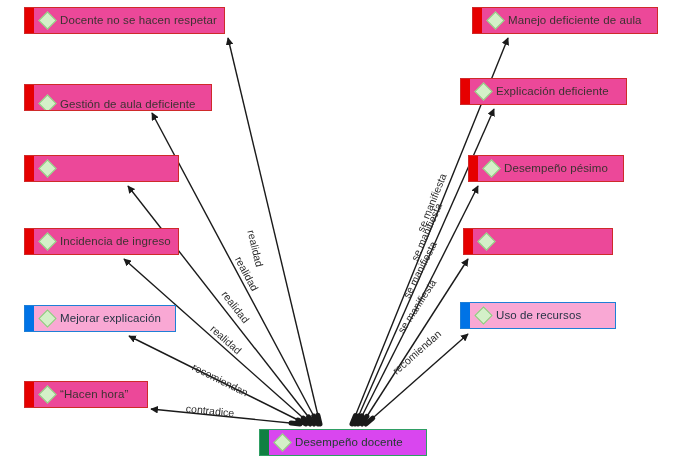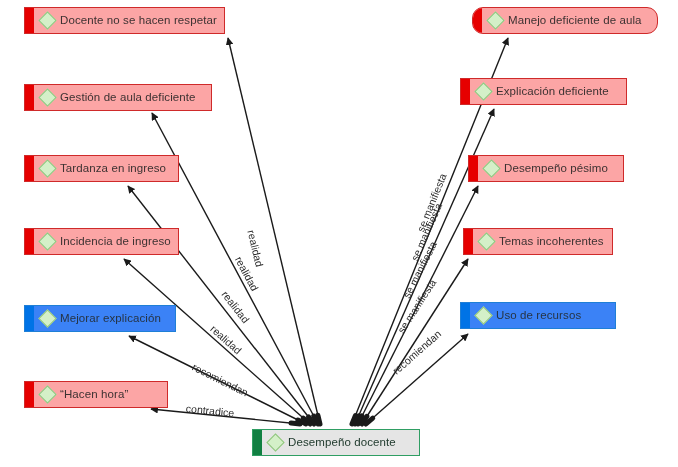--- a/index.html
+++ b/index.html
@@ -24,21 +24,21 @@
     height: 467px;
     pointer-events: none;
   }
   .node {
     position: absolute;
     box-sizing: border-box;
     display: flex;
     align-items: center;
     height: 27px;
     border: 1.2px solid #cf2a2a;
-    background: #fca5a5;
+    background: #ec4899;
     padding-left: 0;
     overflow: hidden;
     white-space: nowrap;
   }
   .node .accent {
     width: 9px;
     height: 100%;
     flex: 0 0 9px;
     background: #e60000;
   }
@@ -54,27 +54,28 @@
   }
   .node .label {
     font-size: 11.5px;
     color: #3d3232;
     letter-spacing: 0.1px;
     line-height: 1;
     padding-right: 8px;
   }
   .node.blue {
     border-color: #1f7fd6;
-    background: #3b82f6;
+    background: #f9a8d4;
   }
   .node.blue .accent { background: #0073e6; }
   .node.blue .label { color: #263445; }
   .node.green {
     border-color: #2f9e63;
-    background: #e5e5e5;
+    background: #d946ef;
+    margin-left: 7px;
   }
   .node.green .accent { background: #118042; }
   .node.green .label { color: #223c2f; }
   .edge-label {
     position: absolute;
     font-size: 10.5px;
     color: #2b2b2b;
     white-space: nowrap;
     transform-origin: 0 50%;
     line-height: 1;
@@ -131,64 +132,62 @@
       <div class="edge-label" style="left: 406px; top: 292px; transform: rotate(-63.24deg);">se manifiesta</div>
       <div class="edge-label" style="left: 400px; top: 327px; transform: rotate(-57.28deg);">se manifiesta</div>
       <div class="edge-label" style="left: 394px; top: 367px; transform: rotate(-41.42deg);">recomiendan</div>
     </div>
   <div id="node-layer">
       <div class="node" style="left: 24px; top: 7px; width: 201px;">
         <div class="accent"></div>
         <div class="diamond"></div>
         <span class="label">Docente no se hacen respetar</span>
       </div>
-      <div class="node" style="left: 24px; top: 84px; width: 188px;">
+      <div class="node" style="left: 24px; top: 84px; width: 188px; align-items: flex-end;">
         <div class="accent"></div>
         <div class="diamond"></div>
         <span class="label">Gestión de aula deficiente</span>
       </div>
       <div class="node" style="left: 24px; top: 155px; width: 155px;">
         <div class="accent"></div>
         <div class="diamond"></div>
-        <span class="label">Tardanza en ingreso</span>
       </div>
       <div class="node" style="left: 24px; top: 228px; width: 155px;">
         <div class="accent"></div>
         <div class="diamond"></div>
         <span class="label">Incidencia de ingreso</span>
       </div>
       <div class="node blue" style="left: 24px; top: 305px; width: 152px;">
         <div class="accent"></div>
         <div class="diamond"></div>
         <span class="label">Mejorar explicación</span>
       </div>
-      <div class="node" style="left: 24px; top: 381px; width: 144px;">
+      <div class="node" style="left: 24px; top: 381px; width: 124px;">
         <div class="accent"></div>
         <div class="diamond"></div>
         <span class="label">“Hacen hora”</span>
       </div>
-      <div class="node" style="left: 472px; top: 7px; width: 186px; border-radius: 11px;">
+      <div class="node" style="left: 472px; top: 7px; width: 186px;">
         <div class="accent"></div>
         <div class="diamond"></div>
         <span class="label">Manejo deficiente de aula</span>
       </div>
       <div class="node" style="left: 460px; top: 78px; width: 167px;">
         <div class="accent"></div>
         <div class="diamond"></div>
         <span class="label">Explicación deficiente</span>
       </div>
       <div class="node" style="left: 468px; top: 155px; width: 156px; align-items: center;">
         <div class="accent"></div>
         <div class="diamond"></div>
         <span class="label">Desempeño pésimo</span>
       </div>
       <div class="node" style="left: 463px; top: 228px; width: 150px;">
         <div class="accent"></div>
         <div class="diamond"></div>
-        <span class="label">Temas incoherentes</span>
       </div>
       <div class="node blue" style="left: 460px; top: 302px; width: 156px;">
         <div class="accent"></div>
         <div class="diamond"></div>
         <span class="label">Uso de recursos</span>
       </div>
       <div class="node green" style="left: 252px; top: 429px; width: 168px;">
         <div class="accent"></div>
         <div class="diamond"></div>
         <span class="label">Desempeño docente</span>

